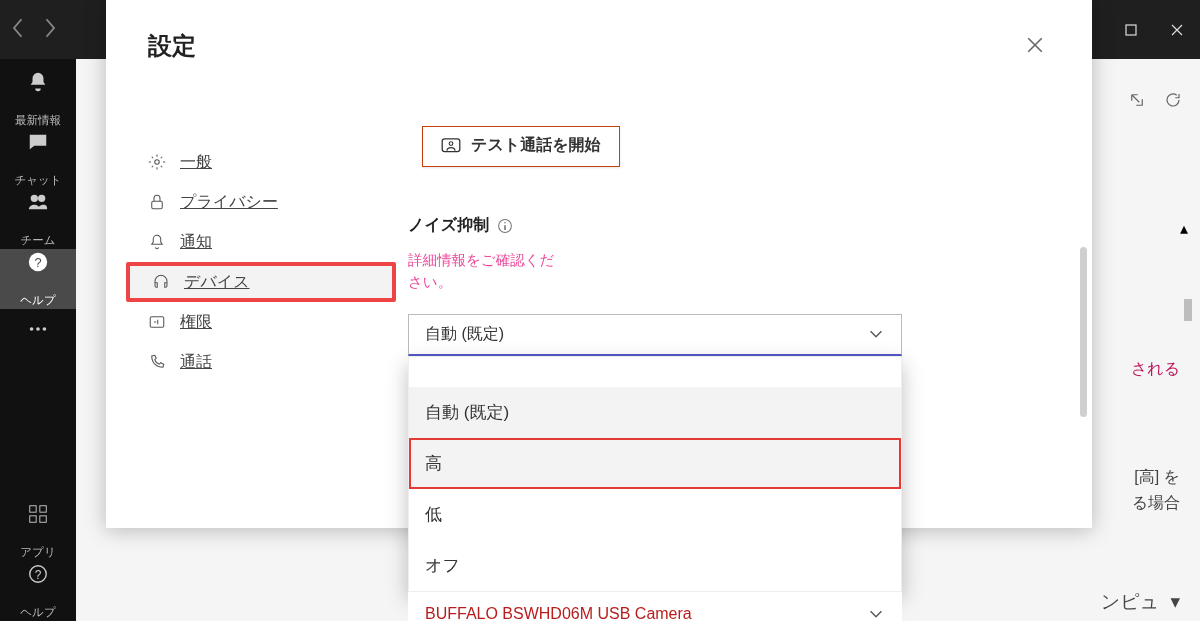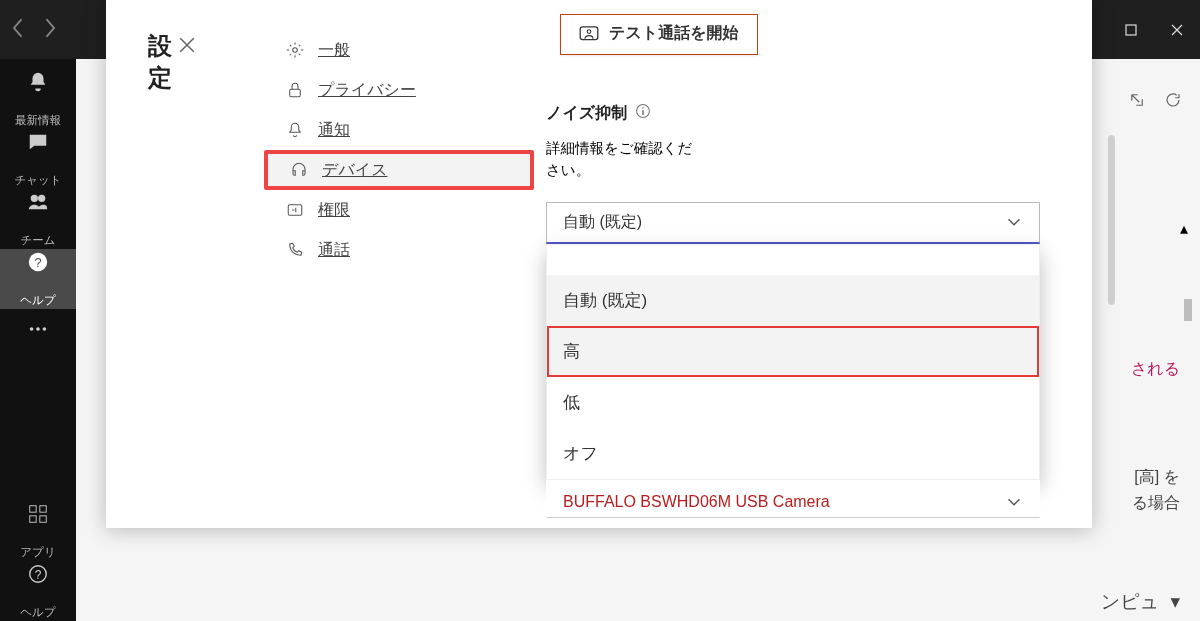--- a/index.html
+++ b/index.html
@@ -31,21 +31,21 @@
   .bg-panel .chrome-row { position:absolute; top: 32px; right: 18px; display:flex; gap:18px; color:#666; }
   .bg-text-1 { position:absolute; right: 20px; top: 300px; color:#be185d; font-size:16px; }
   .bg-text-2 { position:absolute; right: 20px; top: 405px; color:#444; font-size:16px; line-height:1.6; text-align:right; }
   .bg-text-3 { position:absolute; right: 20px; bottom: 6px; color:#444; font-size:19px; }
   .mini-thumb { position:absolute; right:8px; top:240px; width:8px; height:22px; background:#bdbdbd; }
 
   
   .modal {
     position: absolute; left: 106px; top: 0; width: 986px; height: 528px;
     background: #fff; box-shadow: 0 2px 20px rgba(0,0,0,.25);
-    display: flex; flex-direction: row;
+    display: flex; flex-direction: column; gap: 48px;
   }
   .modal-header { padding: 30px 42px 0 42px; display:flex; justify-content:space-between; align-items:flex-start; }
   .modal-title { font-size: 24px; font-weight: 700; color: #222; }
   .modal-close { cursor:pointer; padding:6px; color:#666; }
   .modal-body { flex:1; display:flex; padding: 0 0 0 20px; position:relative; }
 
   .side-nav { width: 270px; padding: 30px 0 0 0; }
   .side-nav-item {
     display:flex; align-items:center; gap:14px; height:40px; padding: 0 20px 0 22px;
     color:#444; font-size:16px; margin:0 0 0 0;text-decoration:underline;
@@ -58,24 +58,24 @@
   .content { flex:1; padding: 14px 80px 0 12px; position:relative; }
   .scroll-indicator { position:absolute; right:5px; top:135px; width:7px; height:170px; background:#cfcfcf; border-radius:4px; }
 
   .test-call-btn {
     display:inline-flex; align-items:center; gap:10px;
     border:1px solid #c2410c; background:#fff; padding: 8px 18px 10px 18px;
     font-size:16px; color:#333; font-weight:600; margin-left: 14px; margin-bottom: 48px;
     box-shadow: 0 1px 2px rgba(0,0,0,.1);
   }
 
-  .section-title { font-size:16px; font-weight:700; color:#222; display:flex; gap:8px; margin-bottom:14px; }
+  .section-title { font-size:16px; font-weight:700; color:#222; display:flex; align-items:center; gap:8px; margin-bottom:14px; }
   .description-row { display:flex; gap:24px; align-items:flex-start; margin-bottom:20px; }
   .description { font-size:14.5px; color:#333; line-height:1.6; max-width:340px; }
-  .link { color:#000000; font-size:14.5px; line-height:1.5; max-width:150px; }
+  .link { color:#ec4899; font-size:14.5px; line-height:1.5; max-width:150px; }
 
   .select-box {
     width: 494px; border:1px solid #bbb; border-bottom:2px solid #5558c8;
     display:flex; align-items:center; justify-content:space-between;
     padding: 9px 16px; font-size:16px; color:#333; background:#fff;
   }
   .select-box svg, .select-box2 svg { color:#555; }
 
   .dropdown { width:494px; background:#fff; box-shadow:0 8px 20px rgba(0,0,0,.25); margin-top:0; border:1px solid #eee; }
   .dropdown-blank { height:30px; }

